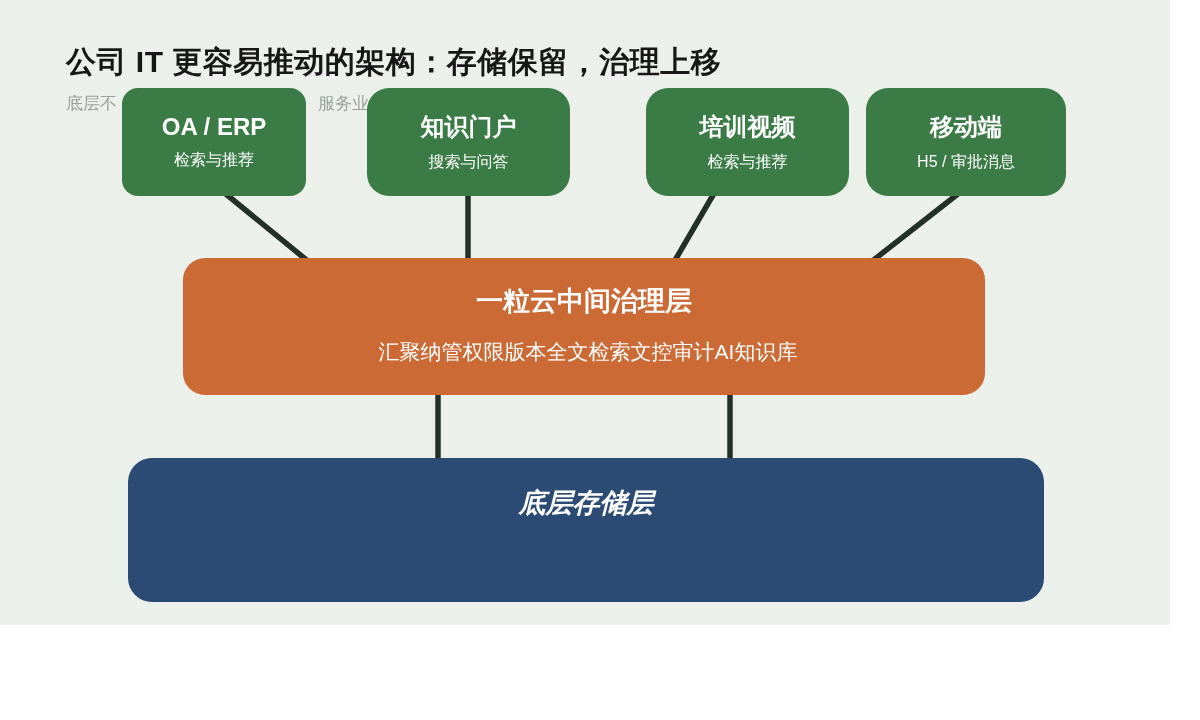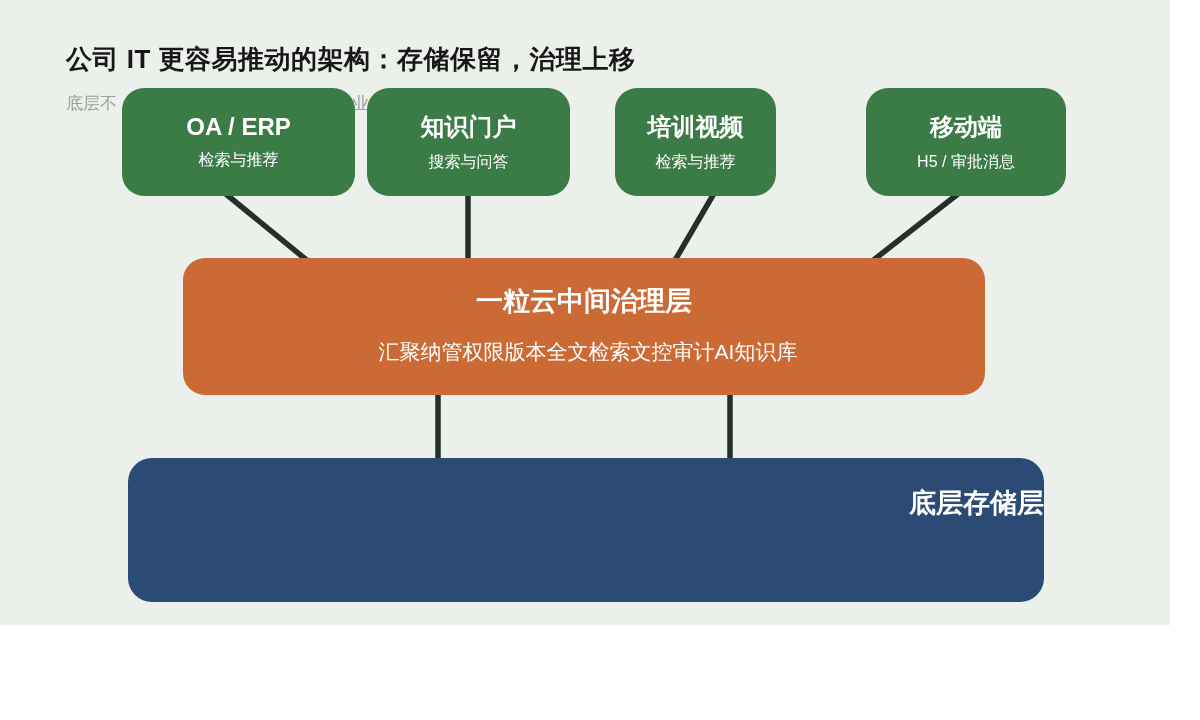--- a/index.html
+++ b/index.html
@@ -8,41 +8,41 @@
     --middle_orange:#cb6a34;
     --storage_blue:#2b4b74;
     --connector:#23302a;
     --title_text:#171717;
     --subtitle_text:#9aa19c;
   }
   html,body{margin:0;padding:0;background:#ffffff;}
   body{font-family:"Liberation Sans","DejaVu Sans",sans-serif;}
   .page{position:relative;width:1200px;height:720px;background:#ffffff;overflow:hidden;}
   .canvas{position:absolute;left:0;top:0;width:1170px;height:625px;background:var(--canvas);}
-  .page-title{position:absolute;left:66px;top:42px;font-size:26px;font-weight:700;color:var(--title_text);letter-spacing:.5px;white-space:nowrap;}
+  .page-title{position:absolute;left:66px;top:42px;font-size:30px;font-weight:700;color:var(--title_text);letter-spacing:.5px;white-space:nowrap;}
   .page-subtitle{position:absolute;top:92px;font-size:17px;color:var(--subtitle_text);white-space:nowrap;z-index:1;}
   .frag1{left:66px;}
   .frag2{left:318px;}
   .connectors{position:absolute;left:0;top:0;width:1170px;height:625px;z-index:2;}
   .app-card{position:absolute;top:88px;height:108px;background:var(--app_green);border-radius:22px;color:#fff;
     display:flex;flex-direction:column;align-items:center;justify-content:center;gap:9px;z-index:3;}
-  .app1{left:122px;width:233px;}
+  .app1{left:122px;width:184px;border-radius:16px;}
   .app2{left:367px;width:203px;}
-  .app3{left:615px;width:161px;}
+  .app3{left:646px;width:203px;}
   .app4{left:866px;width:200px;}
   .app-title{font-size:24px;font-weight:700;white-space:nowrap;}
   .app-sub{font-size:16px;white-space:nowrap;}
   .middle{position:absolute;left:183px;top:258px;width:802px;height:137px;background:var(--middle_orange);
     border-radius:22px;color:#fff;z-index:3;}
   .middle-title{text-align:center;margin-top:25px;font-size:27px;font-weight:700;}
   .middle-items{display:flex;justify-content:center;padding:0 51px 0 59px;margin-top:19px;font-size:21px;}
   .middle-items span{white-space:nowrap;}
   .storage{position:absolute;left:128px;top:458px;width:916px;height:144px;background:var(--storage_blue);
     border-radius:24px;color:#fff;z-index:3;}
-  .storage-title{text-align:right;margin-top:27px;font-size:27px;font-weight:700;}
+  .storage-title{text-align:center;margin-top:27px;font-size:27px;font-weight:700;font-style:italic;}
   .storage-items{display:flex;justify-content:space-between;padding:0 89px 0 110px;margin-top:21px;font-size:21px;}
   .storage-items span{white-space:nowrap;}
 </style>
 </head>
 <body>
 
 <div class="page">
   <div class="canvas">
 
     <div class="page-subtitle frag1">底层不</div>

